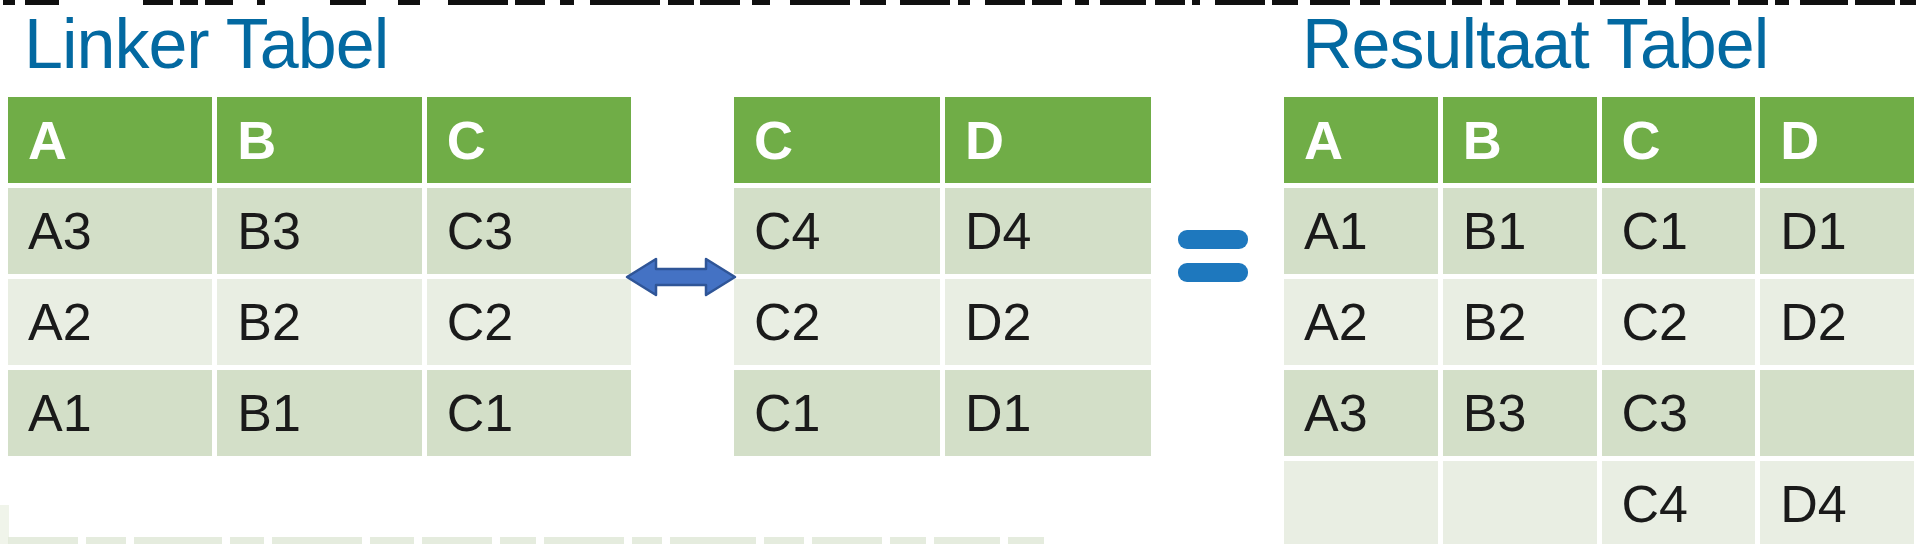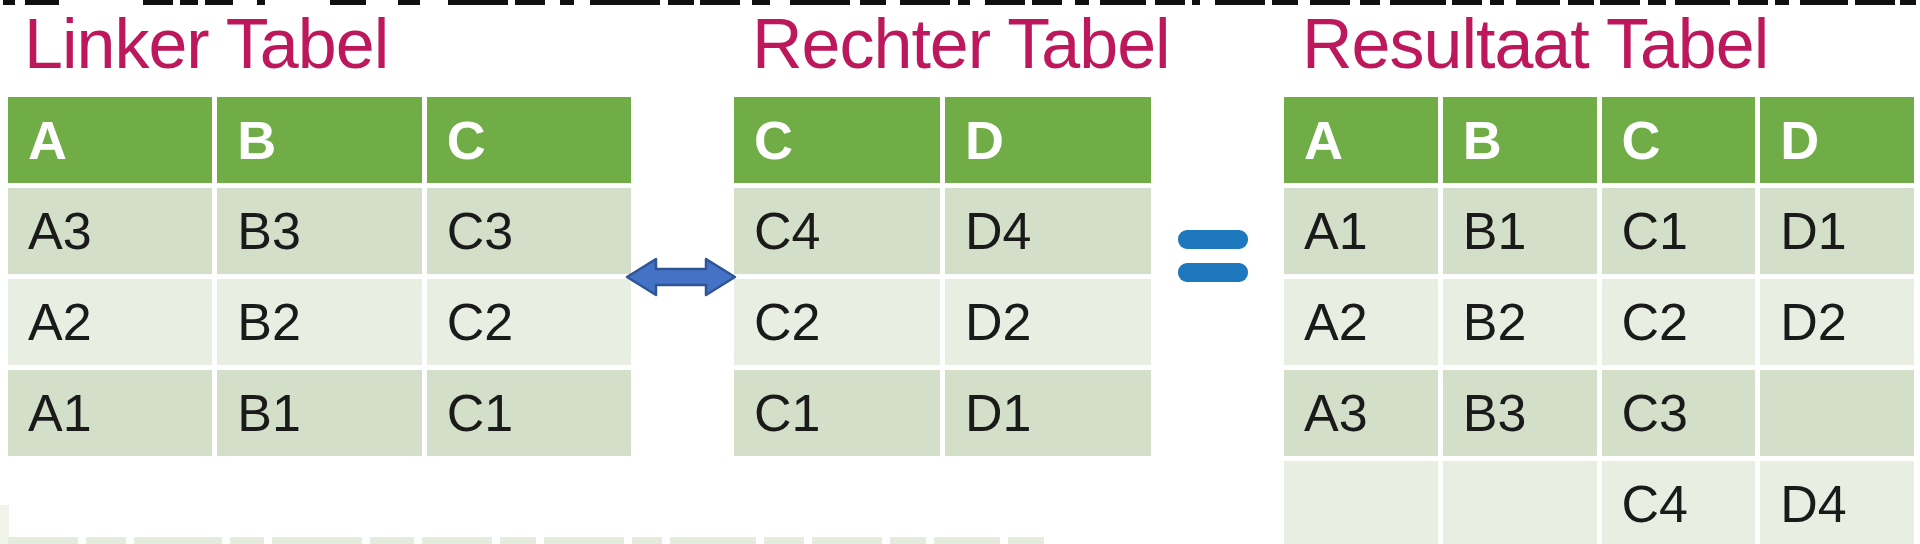--- a/index.html
+++ b/index.html
@@ -5,21 +5,21 @@
   html,body{margin:0;padding:0;background:#ffffff;}
   .screen{
     position:relative;
     width:1920px;height:544px;
     overflow:hidden;
     background:#ffffff;
     font-family:"Liberation Sans","DejaVu Sans",sans-serif;
   }
   .title{
     position:absolute;top:0;height:88px;line-height:88px;
-    font-size:70px;letter-spacing:-1px;color:#be185d;
+    font-size:70px;letter-spacing:-1px;color:#0369a1;
     white-space:nowrap;
   }
   .title-linker{left:24px;}
   .title-rechter{left:752px;}
   .title-resultaat{left:1302px;}
   .tbl{
     position:absolute;top:97px;
     display:grid;
     grid-auto-rows:86px;
     gap:5px 5px;
@@ -97,21 +97,20 @@
       <div class="frag-top" style="left: 1648px; width: 18px;"></div>
       <div class="frag-top" style="left: 1675px; width: 55px;"></div>
       <div class="frag-top" style="left: 1738px; width: 30px;"></div>
       <div class="frag-top" style="left: 1775px; width: 14px;"></div>
       <div class="frag-top" style="left: 1800px; width: 48px;"></div>
       <div class="frag-top" style="left: 1855px; width: 40px;"></div>
       <div class="frag-top" style="left: 1900px; width: 16px;"></div>
     </div>
 
   <div class="title title-linker">Linker Tabel</div>
-  <div class="title title-rechter">Rechter Tabel</div>
   <div class="title title-resultaat">Resultaat Tabel</div>
 
   <div class="tbl tbl-linker" style="grid-template-columns: repeat(3, 1fr);">
       <div class="cell head" style="background: rgb(112, 173, 71); color: rgb(255, 255, 255);">A</div>
       <div class="cell head" style="background: rgb(112, 173, 71); color: rgb(255, 255, 255);">B</div>
       <div class="cell head" style="background: rgb(112, 173, 71); color: rgb(255, 255, 255);">C</div>
       <div class="cell body" style="background: rgb(211, 223, 200); color: rgb(26, 26, 26);">A3</div>
       <div class="cell body" style="background: rgb(211, 223, 200); color: rgb(26, 26, 26);">B3</div>
       <div class="cell body" style="background: rgb(211, 223, 200); color: rgb(26, 26, 26);">C3</div>
       <div class="cell body" style="background: rgb(233, 238, 227); color: rgb(26, 26, 26);">A2</div>

